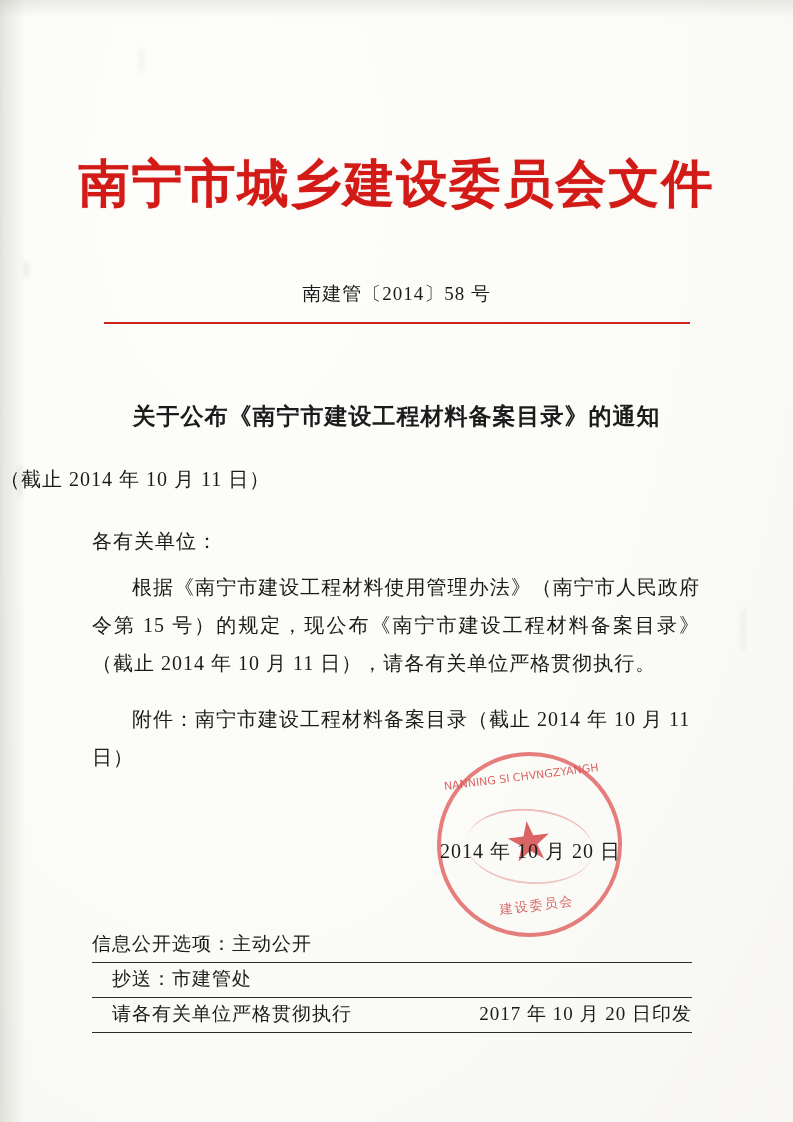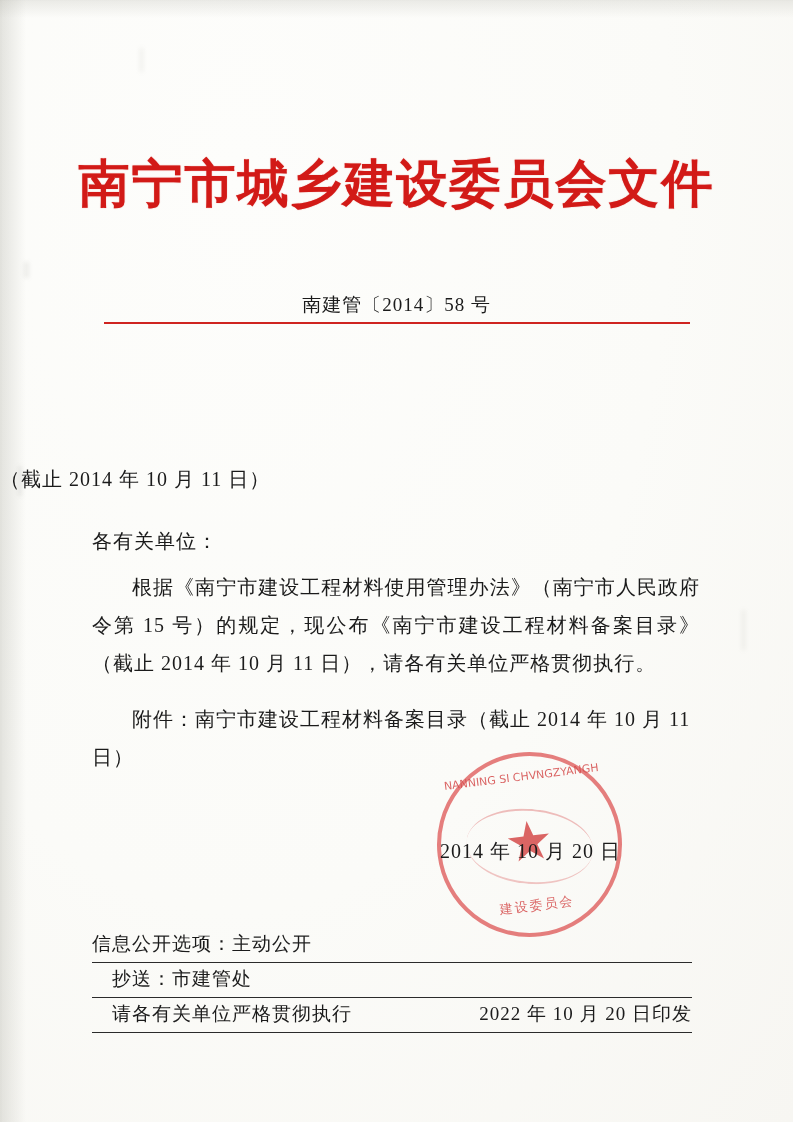--- a/index.html
+++ b/index.html
@@ -58,21 +58,21 @@
     text-align: center;
     color: #d21a17;
     font-family: "DejaVu Sans", "Liberation Sans", sans-serif;
     font-weight: 700;
     font-size: 51px;
     letter-spacing: 2px;
     text-shadow: 0 0 1px rgba(210,26,23,.6);
   }
   .doc-number {
     position: absolute;
-    top: 292px;
+    top: 281px;
     left: 0; right: 0;
     text-align: center;
     font-size: 19px;
     letter-spacing: 1px;
   }
   .red-rule {
     position: absolute;
     top: 322px;
     left: 104px;
     width: 586px;
@@ -231,20 +231,21 @@
   <div class="smudge" style="left:18px;top:466px;width:4px;height:30px;"></div>
   <div class="smudge" style="left:742px;top:610px;width:3px;height:40px;"></div>
 
   <div class="doc-title">南宁市城乡建设委员会文件</div>
 
   <div class="doc-number">南建管〔2014〕58 号</div>
 
   <div class="red-rule"></div>
 
 
+  <div class="subject-line">关于公布《南宁市建设工程材料备案目录》的通知</div>
 
   <div class="cutoff-line">（截止 2014 年 10 月 11 日）</div>
 
   <div class="salutation">各有关单位：</div>
 
   <div class="body-block">
     <p class="indent2">根据《南宁市建设工程材料使用管理办法》（南宁市人民政府令第 15 号）的规定，现公布《南宁市建设工程材料备案目录》（截止 2014 年 10 月 11 日），请各有关单位严格贯彻执行。</p>
   </div>
 
   <div class="attach-block">
@@ -268,18 +269,18 @@
       <div class="right"></div>
     </div>
     <div class="footer-row indent">
       <div class="left">
         <span>抄送：</span><span>市建管处</span>
       </div>
       <div class="right"></div>
     </div>
     <div class="footer-row indent">
       <div class="left">请各有关单位严格贯彻执行</div>
-      <div class="right">2022 年 10 月 20 日印发</div>
+      <div class="right">2017 年 10 月 20 日印发</div>
     </div>
   </div>
 
   <div class="scan-noise"></div>
 </div>
 
 </body></html>

